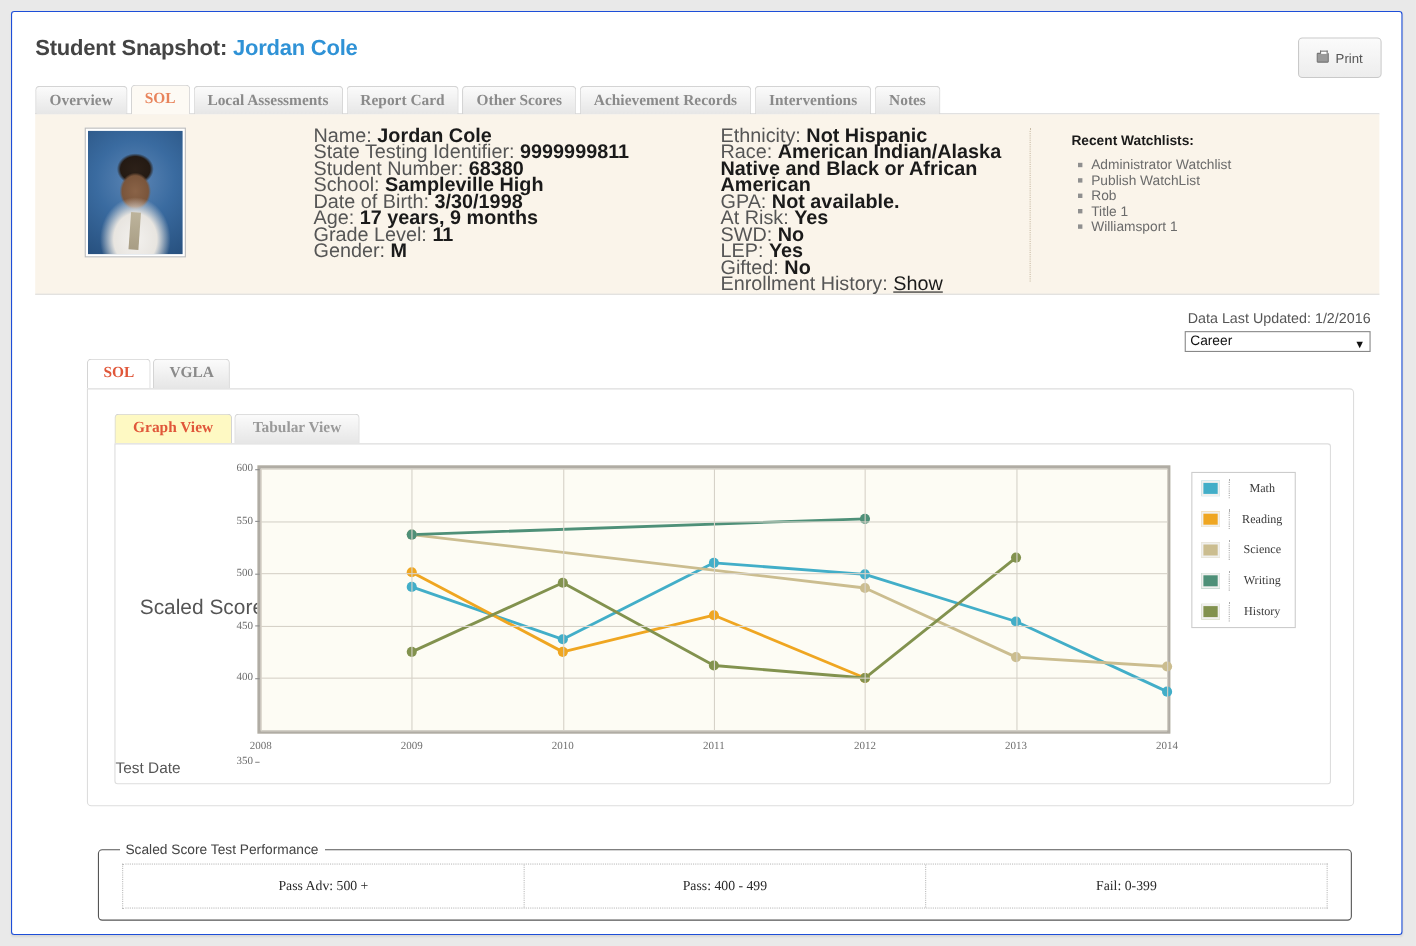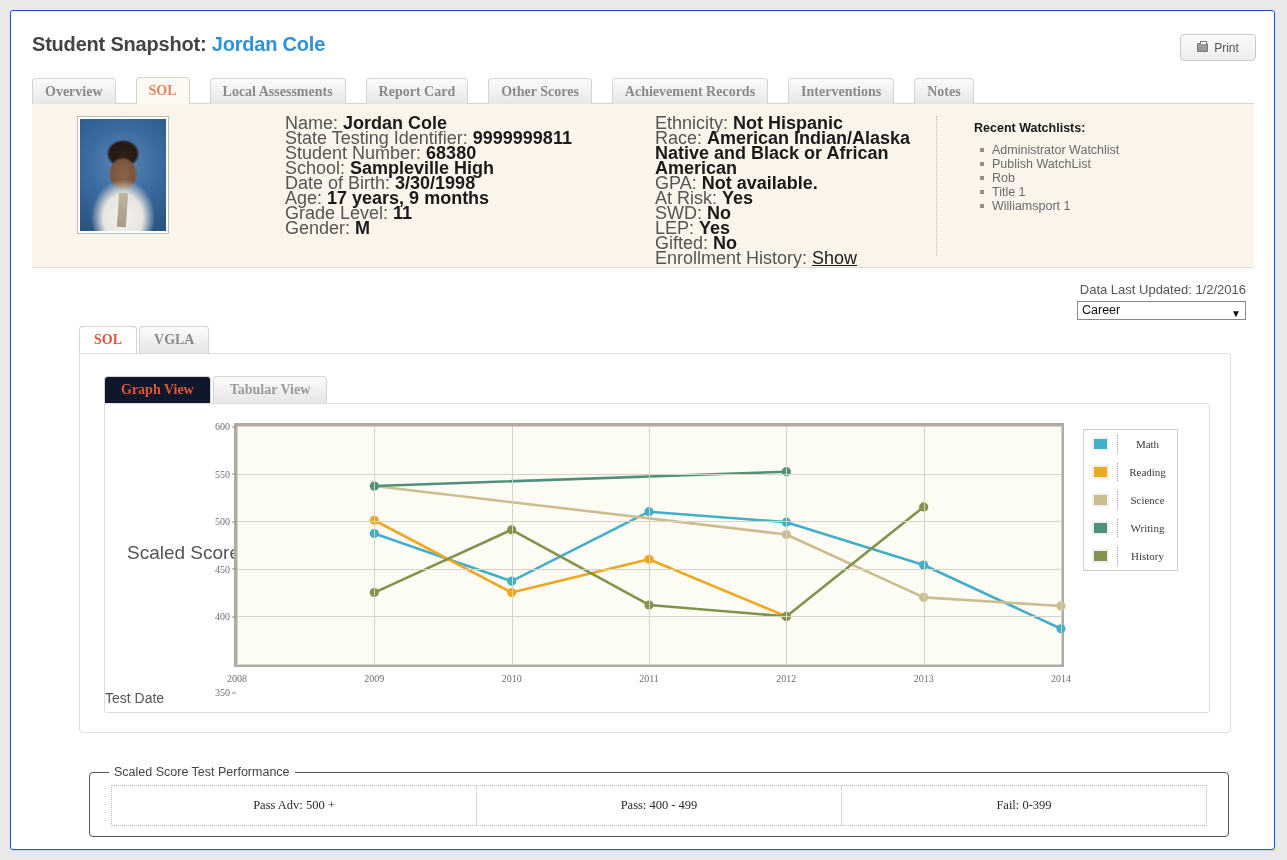--- a/index.html
+++ b/index.html
@@ -26,21 +26,21 @@
   .page-title {
     position: absolute; left: 21px; top: 22px;
     font-size: 20px; font-weight: bold; color: #444;
     letter-spacing: -0.2px;
     white-space: nowrap;
   }
   .page-title .student { color: #2f92d6; }
 
   .print-btn {
     position: absolute; right: 18px; top: 23px;
-    width: 76px; height: 27px;
+    width: 76px; height: 37px;
     background: linear-gradient(#fbfbfb, #ededed);
     border: 1px solid #c9c9c9;
     border-radius: 4px;
     font-size: 12px; color: #555;
     display: flex; align-items: center; justify-content: center; gap: 6px;
     cursor: pointer;
   }
   .printer-ico {
     width: 11px; height: 9px; position: relative; display:inline-block;
     border: 1px solid #777; background: #9a9a9a; border-radius: 1px;
@@ -52,21 +52,21 @@
 
   
   .tabstrip {
     position: absolute; left: 21px; top: 60px;
     width: 1222px; height: 33px;
     border-bottom: 1px solid #d4d4d4;
   }
   .tab {
     float: left;
     height: 26px; line-height: 25px;
-    margin-right: 20px;
+    margin-right: 3px;
     padding: 0 12px;
     background: linear-gradient(#fbfbfb, #e6e6e6);
     border: 1px solid #d4d4d4;
     border-bottom: none;
     border-radius: 4px 4px 0 0;
     font-family: "Liberation Serif", serif;
     font-size: 14px; font-weight: bold;
     color: #8a8a8a;
     cursor: pointer;
     position: relative; top: 7px;
@@ -170,21 +170,21 @@
   .viewtab {
     float: left; margin-right: 2px;
     height: 27px; line-height: 26px; padding: 0 16px;
     background: linear-gradient(#fbfbfb, #e6e6e6);
     border: 1px solid #d4d4d4; border-bottom: none;
     border-radius: 4px 4px 0 0;
     font-family: "Liberation Serif", serif;
     font-size: 14px; font-weight: bold; color: #9a9a9a;
     cursor: pointer;
   }
-  .viewtab.active { background: #0f172a; color: #e0573a; }
+  .viewtab.active { background: #fef9c3; color: #e0573a; }
 
   .chart-card {
     position: absolute; left: 24px; top: 49px;
     width: 1106px; height: 310px;
     background: #fff; border: 1px solid #ddd; border-radius: 0 3px 3px 3px;
   }
 
   
   .chart-area { position: absolute; left: 0; top: 0; width: 1106px; height: 310px; }
   .plot {

